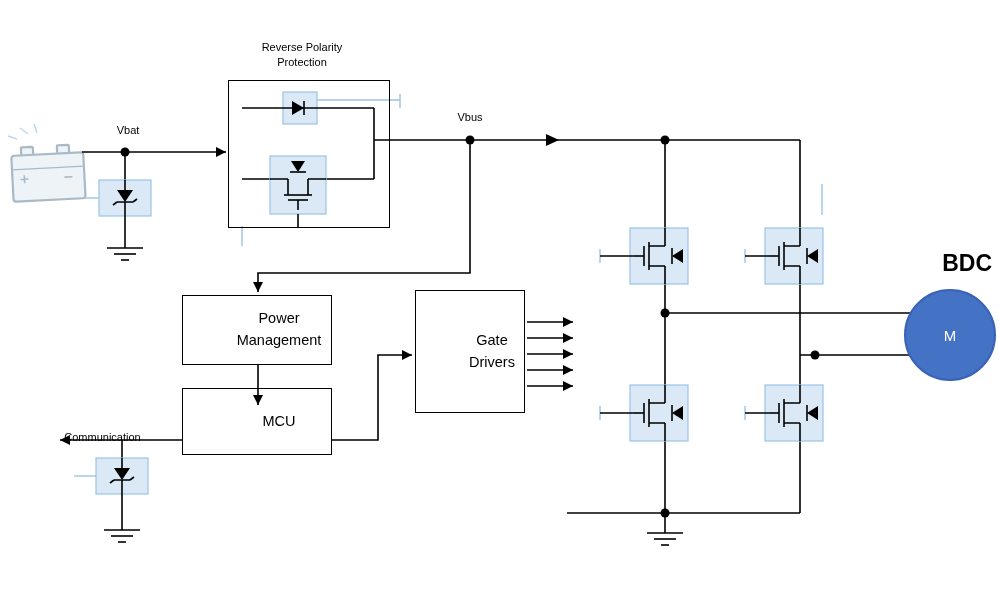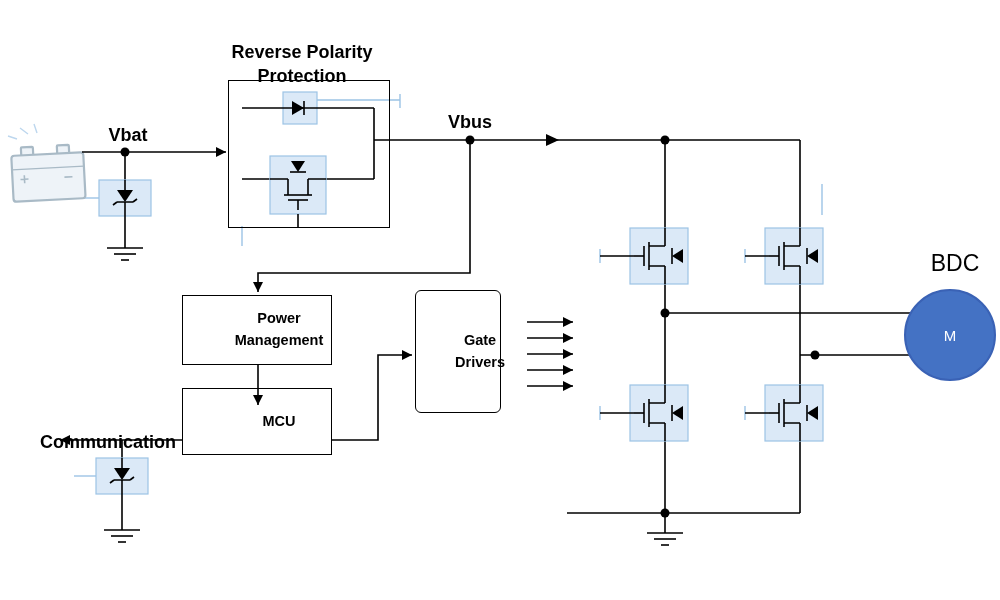--- a/index.html
+++ b/index.html
@@ -3,27 +3,27 @@
 <meta charset="utf-8">
 <style>
   * { box-sizing: border-box; }
   html,body { margin:0; padding:0; background:#fff; }
   body { font-family:"Liberation Sans", sans-serif; color:#000; }
   .stage { position:relative; width:1000px; height:600px; background:#fff; overflow:hidden; }
   .layer { position:absolute; left:0; top:0; }
   .block {
     position:absolute; border:1.5px solid #000; background:transparent;
     display:flex; align-items:center; justify-content:center; text-align:center;
-    font-weight:bold; font-size:14.5px; line-height:1.5; white-space:pre-line;padding-left:44px;
+    font-weight:normal; font-size:14.5px; line-height:1.5; white-space:pre-line;padding-left:44px;
   }
   .lbl {
-    position:absolute; font-weight:bold; font-size:18px; text-align:center;
+    position:absolute; font-weight:normal; font-size:11px; text-align:center;
     white-space:pre-line; line-height:1.35;
   }
-  .bdc { font-size:23px; font-weight:400; }
+  .bdc { font-size:23px; font-weight:700;text-align:right; }
   .motor-m { color:#fff; font-size:15px; font-weight:400; }
 </style>
 </head>
 <body>
 
 <div class="stage">
 
   <svg class="layer" width="1000" height="600" viewBox="0 0 1000 600">
     <defs>
       <marker id="arr" markerUnits="userSpaceOnUse" markerWidth="12" markerHeight="10" refX="10" refY="5" orient="auto">
@@ -150,21 +150,21 @@
 
   <div class="block" style="left:182px; top:295px; width:150px; height:70px;">
     <span>Power
 Management</span>
   </div>
 
   <div class="block" style="left:182px; top:388px; width:150px; height:67px;">
     <span>MCU</span>
   </div>
 
-  <div class="block" style="left:415px; top:290px; width:86px; height:123px;border-radius:6px;">
+  <div class="block" style="left:415px; top:290px; width:110px; height:123px;">
     <span>Gate
 Drivers</span>
   </div>
 
   <div class="lbl" style="left:207px; top:40px; width:190px;">Reverse Polarity
 Protection</div>
 
   <div class="lbl" style="left:100px; top:123px; width:56px;">Vbat</div>
 
   <div class="lbl" style="left:442px; top:110px; width:56px;">Vbus</div>

